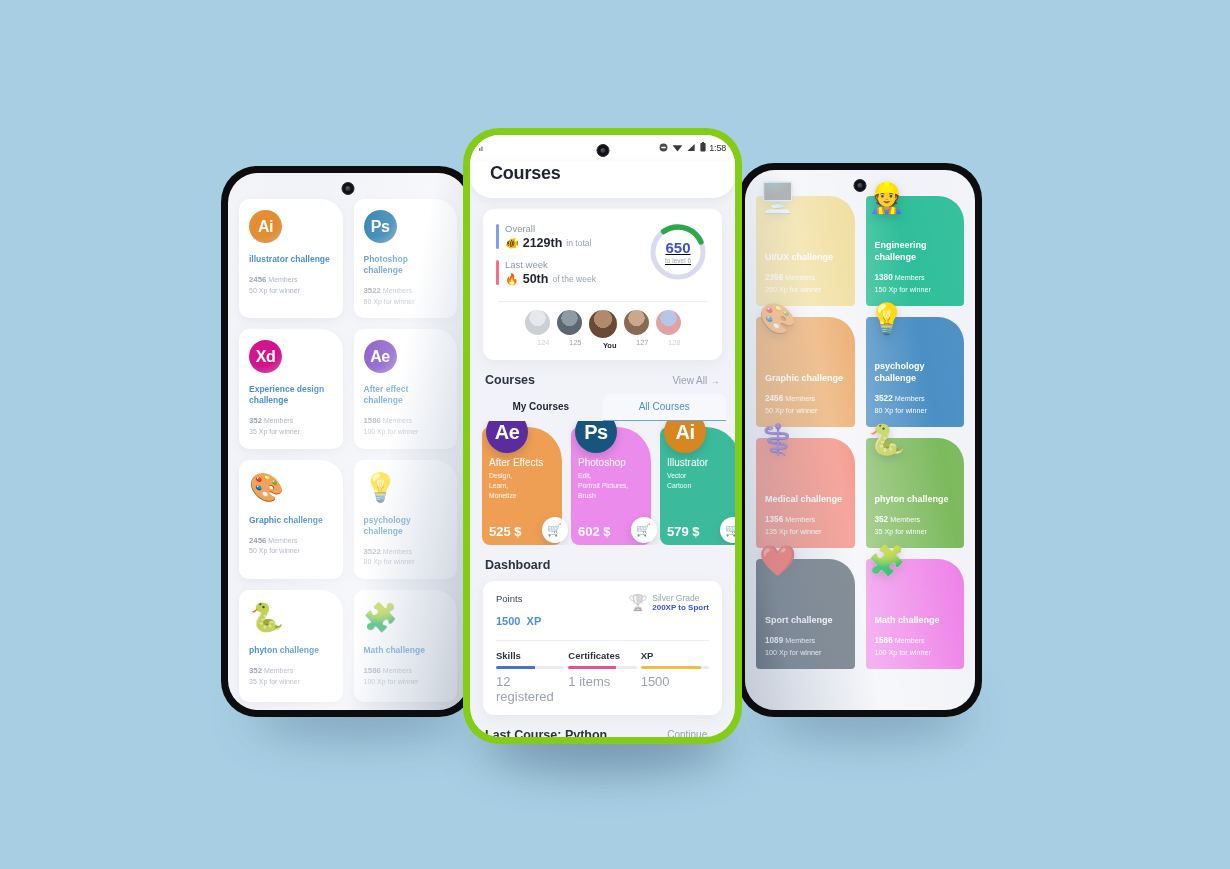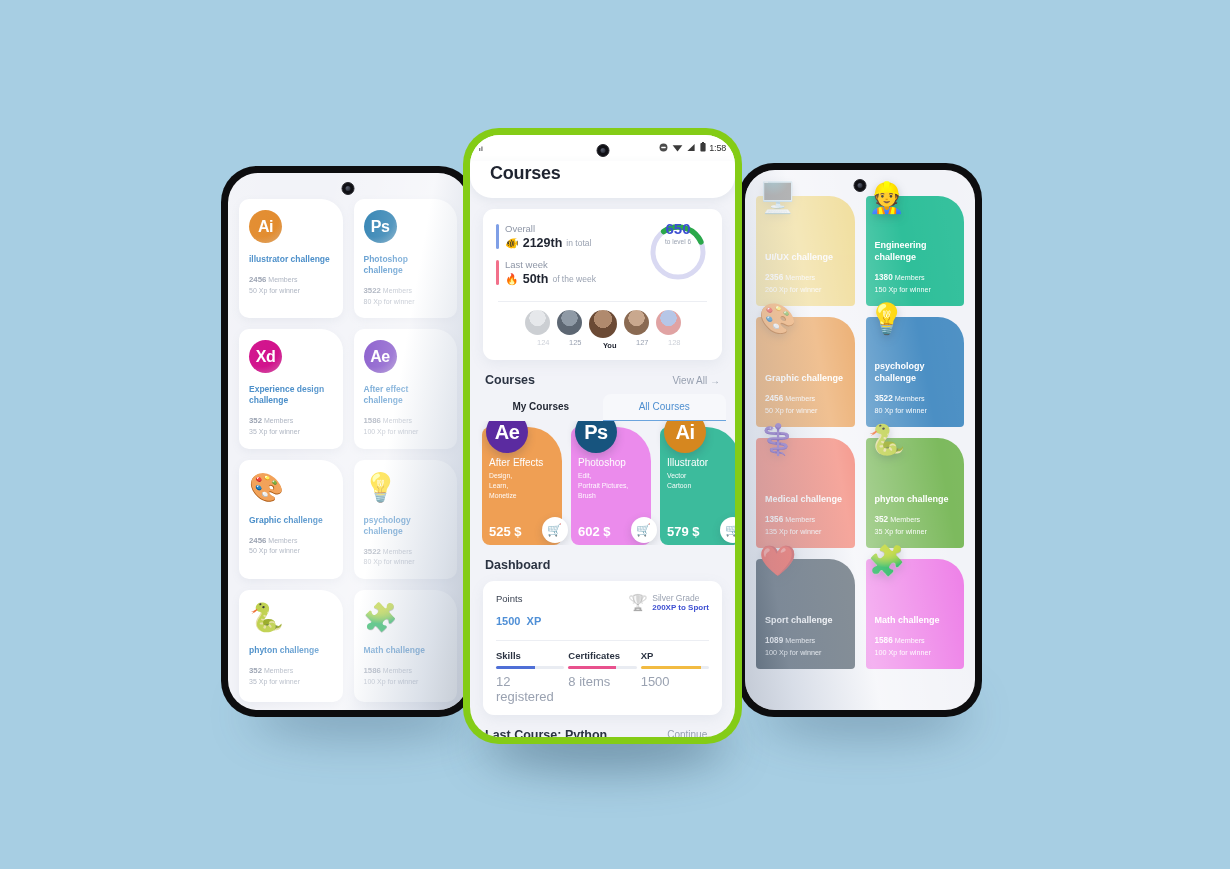--- a/index.html
+++ b/index.html
@@ -128,21 +128,21 @@
   .rank-row.lastweek::before { background:#f2708a; }
   .rank-label { font-size: 9.5px; color:#8e96a6; margin-bottom:2px; }
   .rank-val { font-size: 12.5px; font-weight: 700; color:#1f2430; display:flex; align-items:center; gap:4px; }
   .rank-val .sfx { font-size:8.5px; font-weight:400; color:#9aa2b1; }
   .rank-emoji { font-size: 11px; }
 
   .ring-wrap { position:relative; width: 62px; height: 62px; flex:0 0 62px; }
   .ring-wrap svg { transform: rotate(-90deg); }
   .ring-txt {
     position:absolute; inset:0; display:flex; flex-direction:column;
-    align-items:center; justify-content:flex-start;
+    align-items:center; justify-content:center;text-decoration:underline;
   }
   .ring-num { font-size: 15px; font-weight:700; color:#3d4fd1; line-height:1; }
   .ring-sub { font-size: 6.5px; color:#9aa2b1; margin-top:2px; }
 
   .divider { height:1px; background:#eceef3; margin: 6px 2px 8px; }
 
   .avatars { display:flex; justify-content:center; gap:7px; }
   .avatar-item { display:flex; flex-direction:column; align-items:flex-end; gap:3px; }
   .avatar {
     width: 25px; height: 25px; border-radius: 50%;
@@ -551,21 +551,21 @@
               <div class="divider" style="margin:11px 0 9px;"></div>
               <div class="stats" id="stats-row">
                   <div class="stat">
                     <div class="stat-name">Skills</div>
                     <div class="stat-bar" style="background:linear-gradient(90deg,#4f6fd6 0%,#4f6fd6 58%, #e9ecf2 58%);"></div>
                     <div class="stat-sub">12 registered</div>
                   </div>
                   <div class="stat">
                     <div class="stat-name">Certificates</div>
                     <div class="stat-bar" style="background:linear-gradient(90deg,#e8518d 0%,#e8518d 70%, #e9ecf2 70%);"></div>
-                    <div class="stat-sub">8 items</div>
+                    <div class="stat-sub">1 items</div>
                   </div>
                   <div class="stat">
                     <div class="stat-name">XP</div>
                     <div class="stat-bar" style="background:linear-gradient(90deg,#f2bb42 0%,#f2bb42 88%, #e9ecf2 88%);"></div>
                     <div class="stat-sub">1500</div>
                   </div>
                 </div>
             </div>
 
             <div class="sect-head" style="padding-bottom:5px;">

